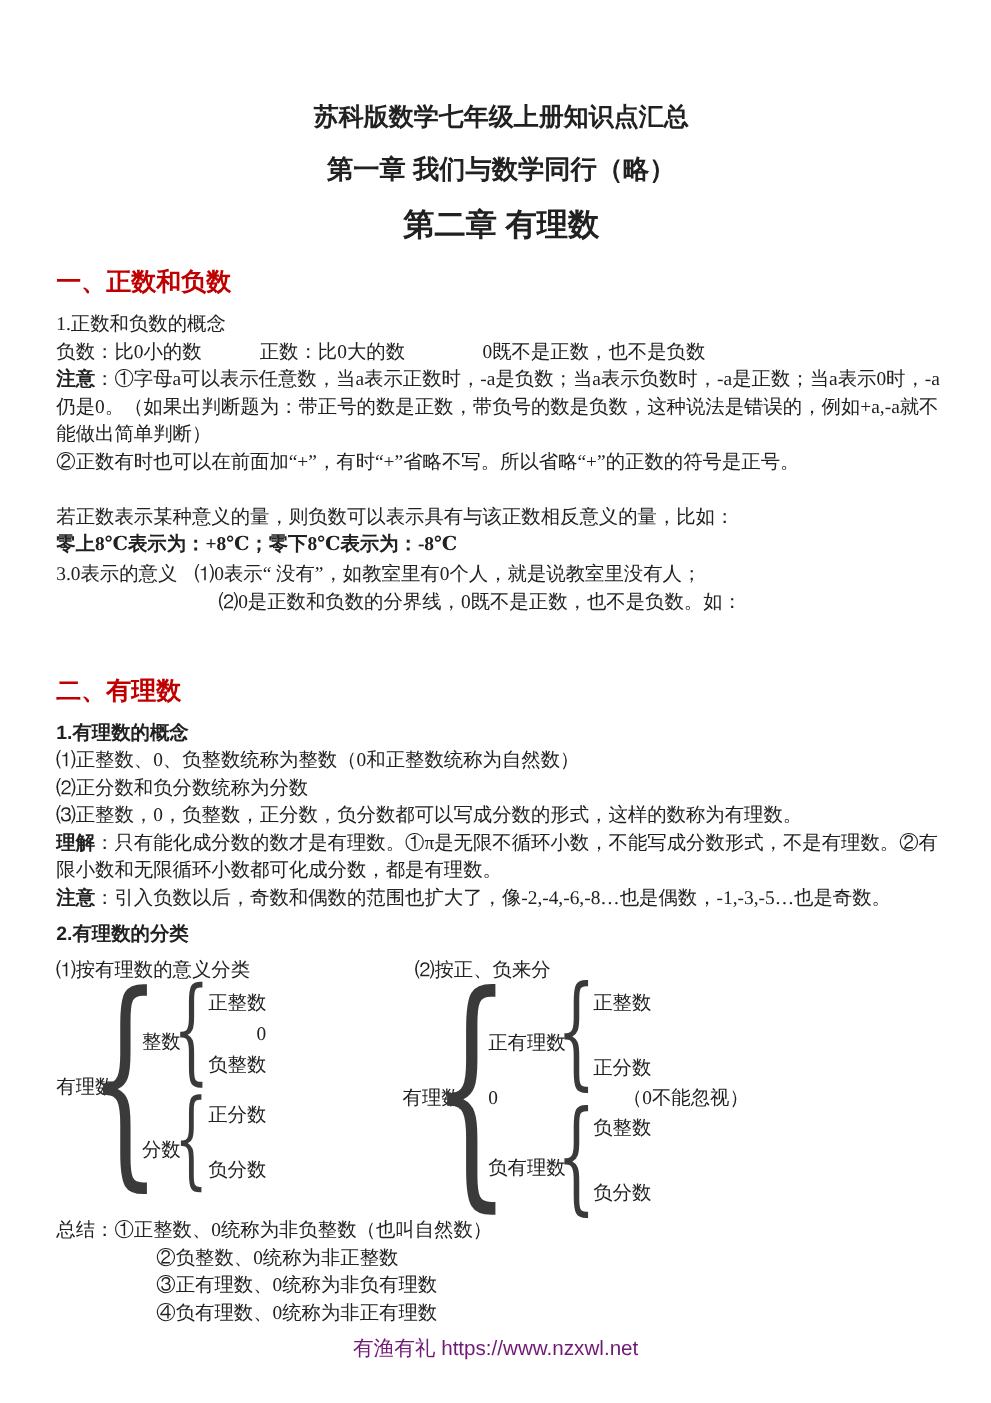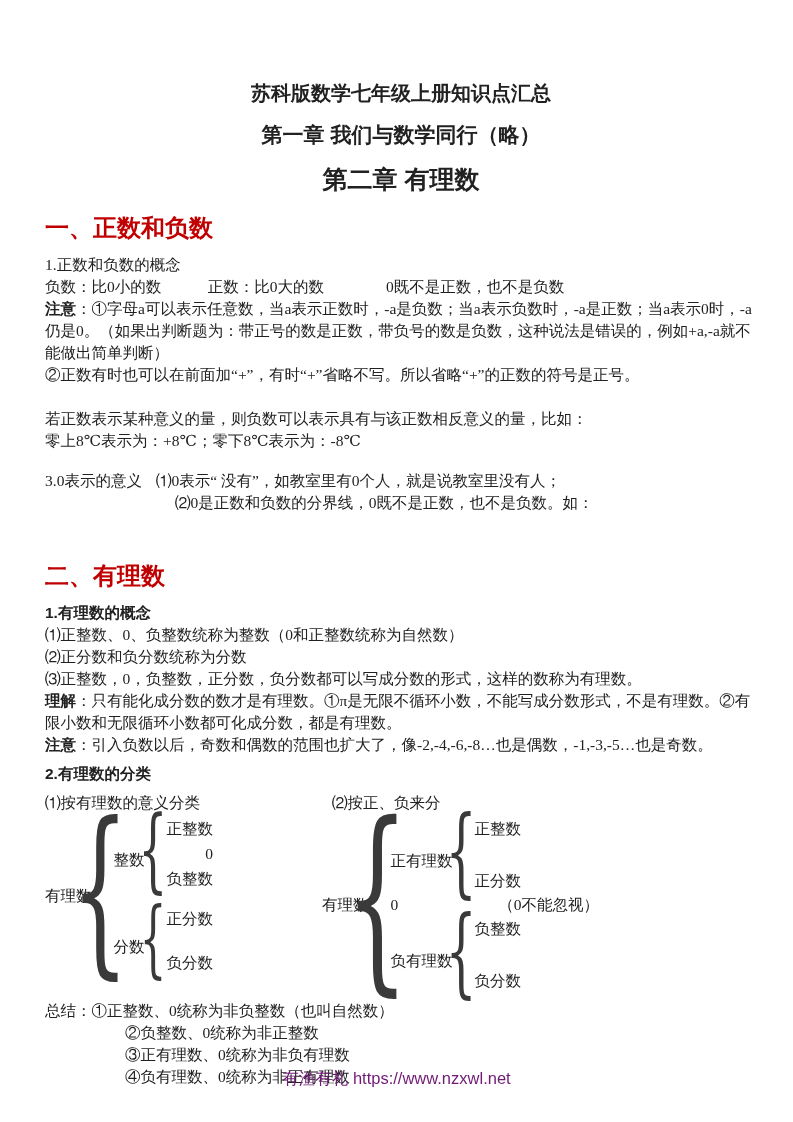--- a/index.html
+++ b/index.html
@@ -11,32 +11,32 @@
   .content { padding:80px 36px 0 45px; }
 
   
   .titles { text-align:center; }
   .doc-title  { font-size:20px; font-weight:bold; margin:0 0 14px 0; font-family:"Liberation Sans","DejaVu Sans",sans-serif; }
   .chapter1   { font-size:21px; font-weight:bold; margin:0 0 14px 0; font-family:"Liberation Sans","DejaVu Sans",sans-serif; }
   .chapter2   { font-size:25px; font-weight:bold; margin:0 0 16px 0; font-family:"Liberation Sans","DejaVu Sans",sans-serif; }
 
   
   .sec-heading {
-    color:#c00000; font-size:24px; font-weight:bold;
+    color:#c00000; font-size:20px; font-weight:bold;
     font-family:"Liberation Sans","DejaVu Sans",sans-serif;
     margin:0 0 10px 0;
   }
   .sec1-heading { margin-top:0; }
   .sec2-heading { margin-top:46px; }
 
   
   .para { font-size:15.5px; line-height:22px; margin:0; }
   .b { font-weight:bold; font-family:"Liberation Sans","DejaVu Sans",sans-serif; }
   .gap-line   { margin-bottom:22px; }
-  .gap-small  { margin-bottom:18px; }
+  .gap-small  { margin-bottom:2px;font-weight:bold; }
   .indent-sub3    { padding-left:130px; }
   .indent-summary { padding-left:80px; }
   .sub3-gap { margin-left:14px; }
 
   
   .classify-row { display:flex; margin-top:7px;gap:10px; }
   .classify-left { width:277px; flex:none; }
   .trees-row { display:flex; margin-top:4px; }
   .tree1 { width:277px; flex:none; }
   .tree2 { flex:1; }

